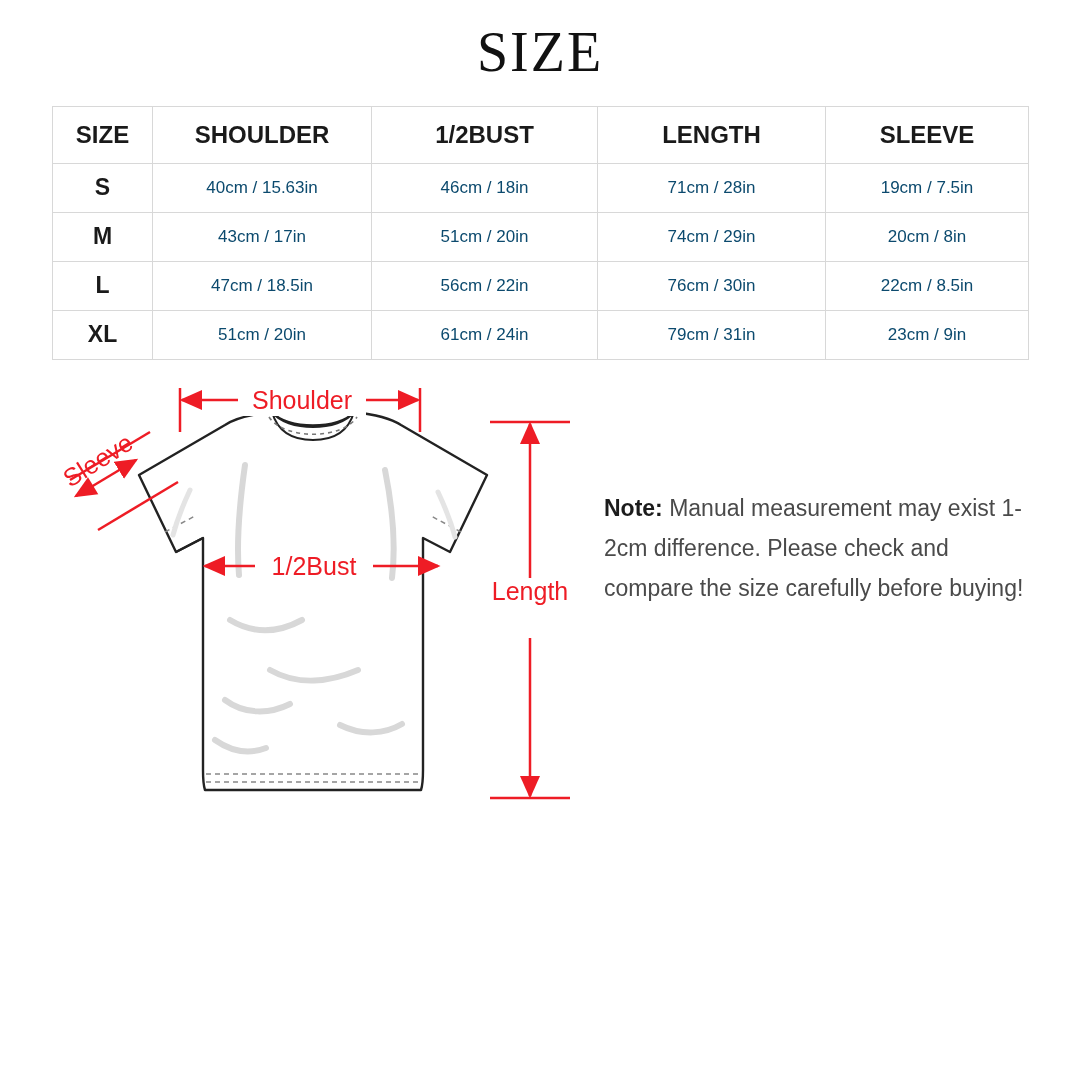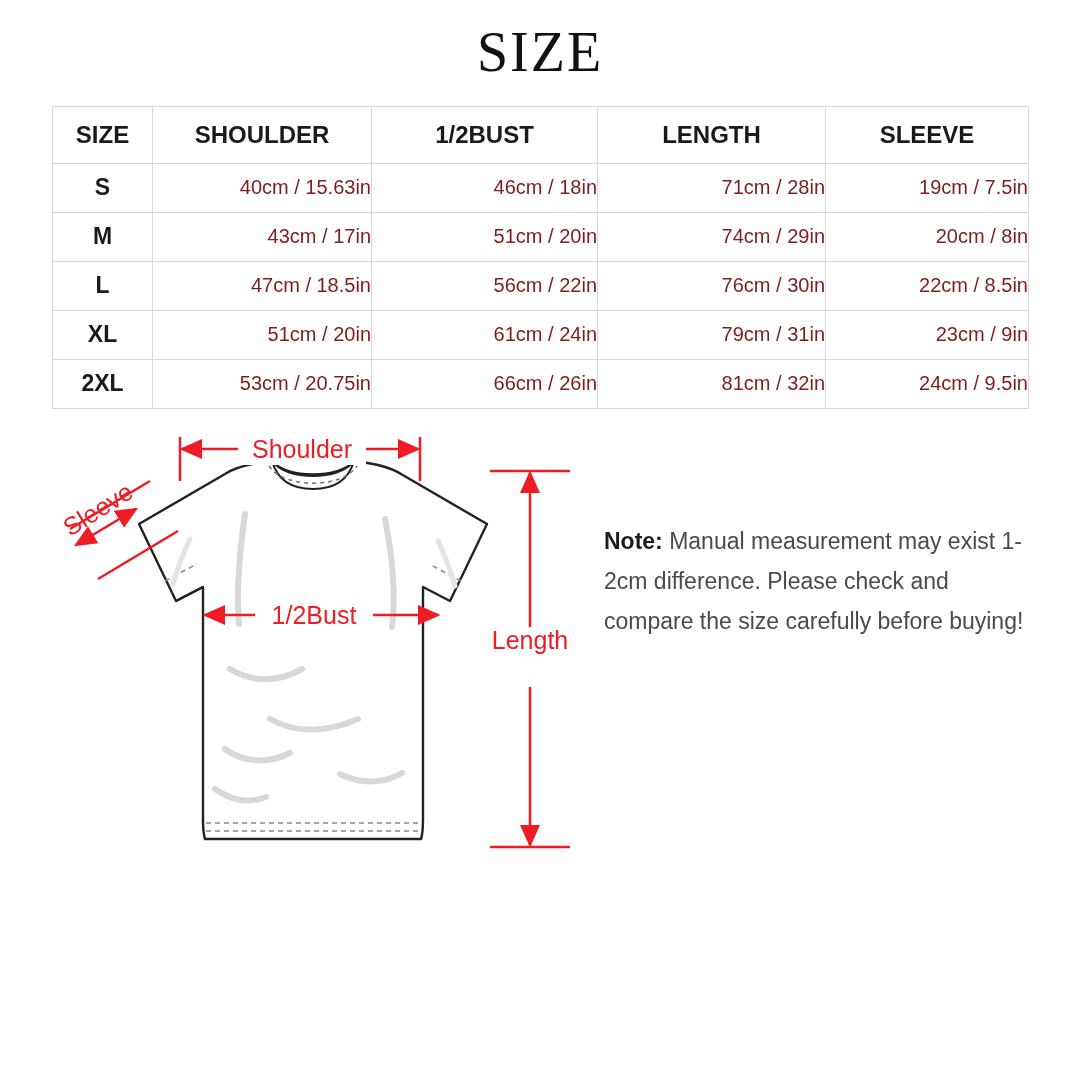--- a/index.html
+++ b/index.html
@@ -51,24 +51,23 @@
     color: #1a1a1a;
     height: 56px;
   }
   table.size-table td.size-col {
     font-size: 23px;
     font-weight: bold;
     color: #1a1a1a;
     width: 100px;
   }
   table.size-table td.val {
-    font-size: 20px;
-    color: #7f1d1d;
+    font-size: 17px;
+    color: #0c4a6e;
     font-weight: 400;
-    text-align: right;
   }
   col.c-size { width: 100px; }
   col.c-shoulder { width: 219px; }
   col.c-bust { width: 226px; }
   col.c-length { width: 228px; }
   col.c-sleeve { width: 203px; }
 
   
   .diagram-area {
     position: relative;
@@ -78,21 +77,21 @@
   .shirt-svg {
     position: absolute;
     left: 40px;
     top: 0px;
   }
 
   
   .note {
     position: absolute;
     left: 604px;
-    top: 102px;
+    top: 118px;
     width: 432px;
     font-size: 23px;
     line-height: 1.75;
     color: #4a4a4a;
   }
   .note b {
     color: #1c1c1c;
     font-weight: bold;
   }
 </style>
@@ -140,27 +139,20 @@
         <td class="val">56cm / 22in</td>
         <td class="val">76cm / 30in</td>
         <td class="val">22cm / 8.5in</td>
       </tr>
       <tr>
         <td class="size-col">XL</td>
         <td class="val">51cm / 20in</td>
         <td class="val">61cm / 24in</td>
         <td class="val">79cm / 31in</td>
         <td class="val">23cm / 9in</td>
-      </tr>
-      <tr>
-        <td class="size-col">2XL</td>
-        <td class="val">53cm / 20.75in</td>
-        <td class="val">66cm / 26in</td>
-        <td class="val">81cm / 32in</td>
-        <td class="val">24cm / 9.5in</td>
       </tr>
     </tbody>
   </table>
 </div>
 
 <div class="diagram-area">
 
   <svg class="shirt-svg" width="580" height="470" viewBox="0 0 580 470">
     <defs>
       <marker id="arrR" markerWidth="10" markerHeight="10" refX="8" refY="4" orient="auto">

